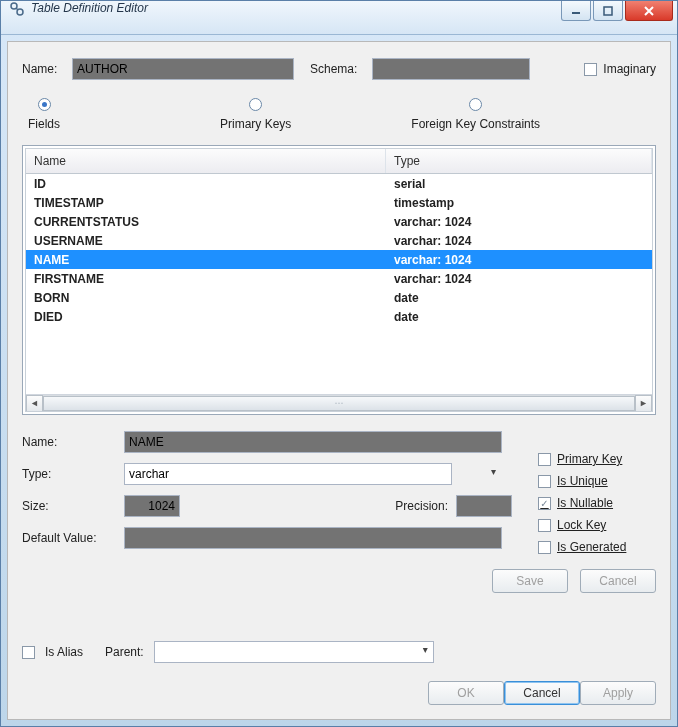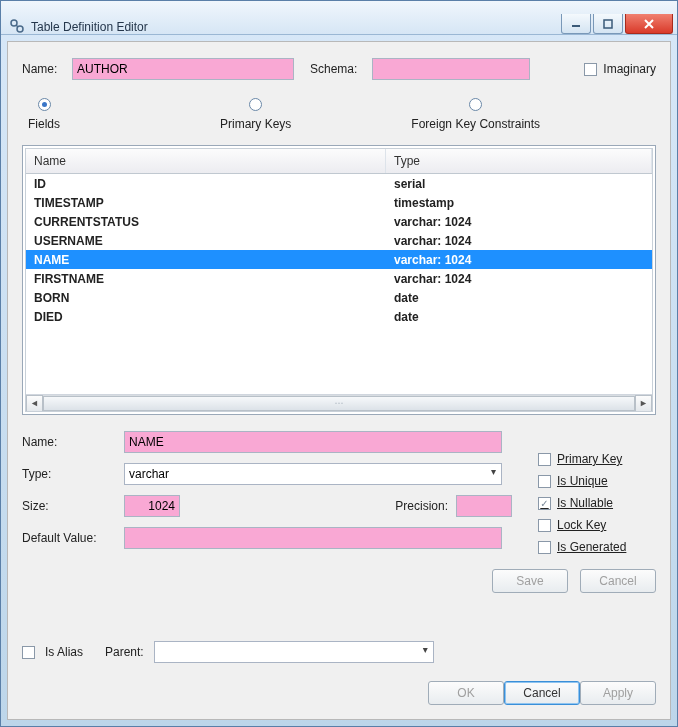--- a/index.html
+++ b/index.html
@@ -15,25 +15,26 @@
   .window {
     width: 678px;
     height: 727px;
     background: linear-gradient(#d8e8f8, #bdd6ea);
     border: 1px solid #5a7fa8;
     display: flex;
     flex-direction: column;
   }
   .titlebar {
     display: flex;
-    align-items: flex-end;
+    align-items: flex-start;
     height: 38px;
     padding: 0 0 0 8px;
     background: linear-gradient(#f0f6fc, #d6e6f5);
     border-bottom: 1px solid #9ab7d4;
+    font-style: italic;
   }
   .titlebar .icon {
     width: 16px; height: 16px;
     margin-right: 6px;
     display: inline-flex;
   }
   .titlebar .title { color: #24364b; flex: 1; }
   .wincontrols { display: flex; height: 20px; margin-right: 4px; gap: 2px;}
   .wc-btn {
     width: 30px; height: 20px;
@@ -55,21 +56,21 @@
     margin:6px;
     border:1px solid #b8b8b8;
     padding:16px 14px 14px 14px;
     display:flex;flex-direction:column;
     position:relative;
   }
   .row { display:flex; align-items:center; margin-bottom:8px; gap:6px;}
   .lbl { color:#222; }
   input[type=text], select.cmb, .txt {
     border:1px solid #aab4c4;
-    background:#f9a8d4;
+    background:#737373;
     height:22px;
     padding:2px 4px;
     font:inherit;
   }
   input[type=text]:disabled, .txt.disabled {
     background:#f0f0f0;color:#888;
   }
   .radiogrp { display:flex; gap:60px; margin:10px 0 14px 6px;}
   .radio { display:flex; align-items:center; gap:6px; color:#222;flex-direction:column;}
   .radio .rbtn {
@@ -227,21 +228,21 @@
         </div>
       </div>
     </div>
 
     <div class="detailgrid">
       <span class="lbl">Name:</span>
       <input type="text" style="width: 378px;" value="NAME">
 
       <span class="lbl">Type:</span>
       <span class="combo" style="width:378px">
-        <select class="cmb" style="width:378px">
+        <select class="cmb" style="width:328px">
           <option>varchar</option>
         </select>
       </span>
 
       <span class="lbl">Size:</span>
       <div class="sizeRow">
         <input type="text" style="width: 56px; text-align: right;" value="1024">
         <span style="flex:1"></span>
         <span class="lbl" style="margin-left:160px">Precision:</span>
         <input type="text" style="width: 56px;" value="">

